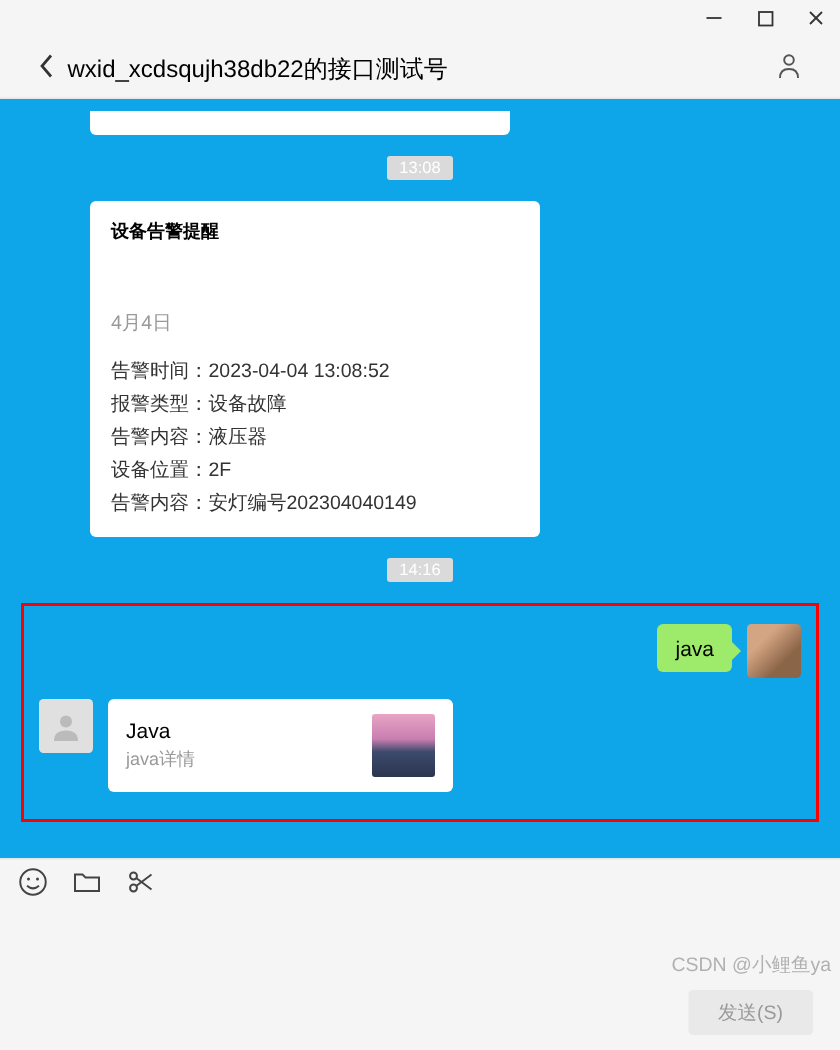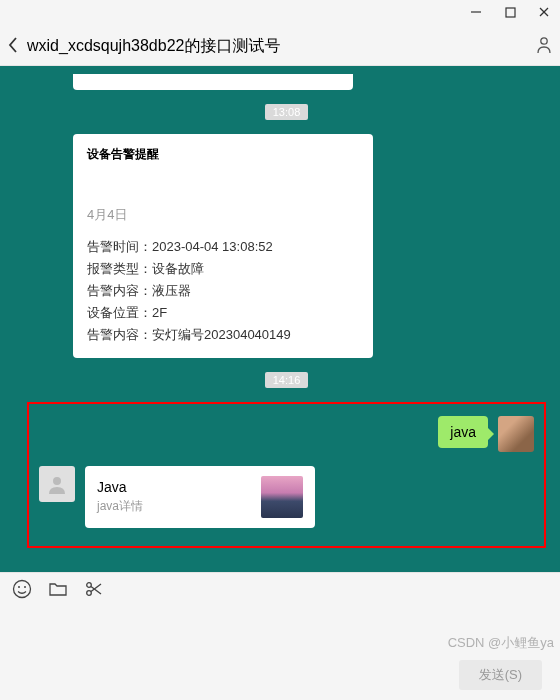--- a/index.html
+++ b/index.html
@@ -29,36 +29,35 @@
       justify-content: center;
       color: #333;
       cursor: pointer;
     }
     .header {
       height: 38px;
       background: #f5f5f5;
       border-bottom: 1px solid #e5e5e5;
       display: flex;
       align-items: center;
-      padding: 0 7px;
+      padding: 0 25px;
       gap: 8px;
     }
     .back-icon { cursor: pointer; }
     .header-title {
       font-size: 16px;
       color: #000;
       flex: 1;
     }
     .person-icon { cursor: pointer; }
     .chat-area {
       flex: 1;
-      background: #0f766e;
+      background: #0ea5e9;
       overflow-y: auto;
       position: relative;
-      padding-left: 13px;
     }
     .msg-top-cut {
       margin: 8px auto 0 60px;
       width: 280px;
       background: #fff;
       height: 16px;
       border-radius: 0 0 4px 4px;
       padding: 0 14px;
     }
     .time-badge {

